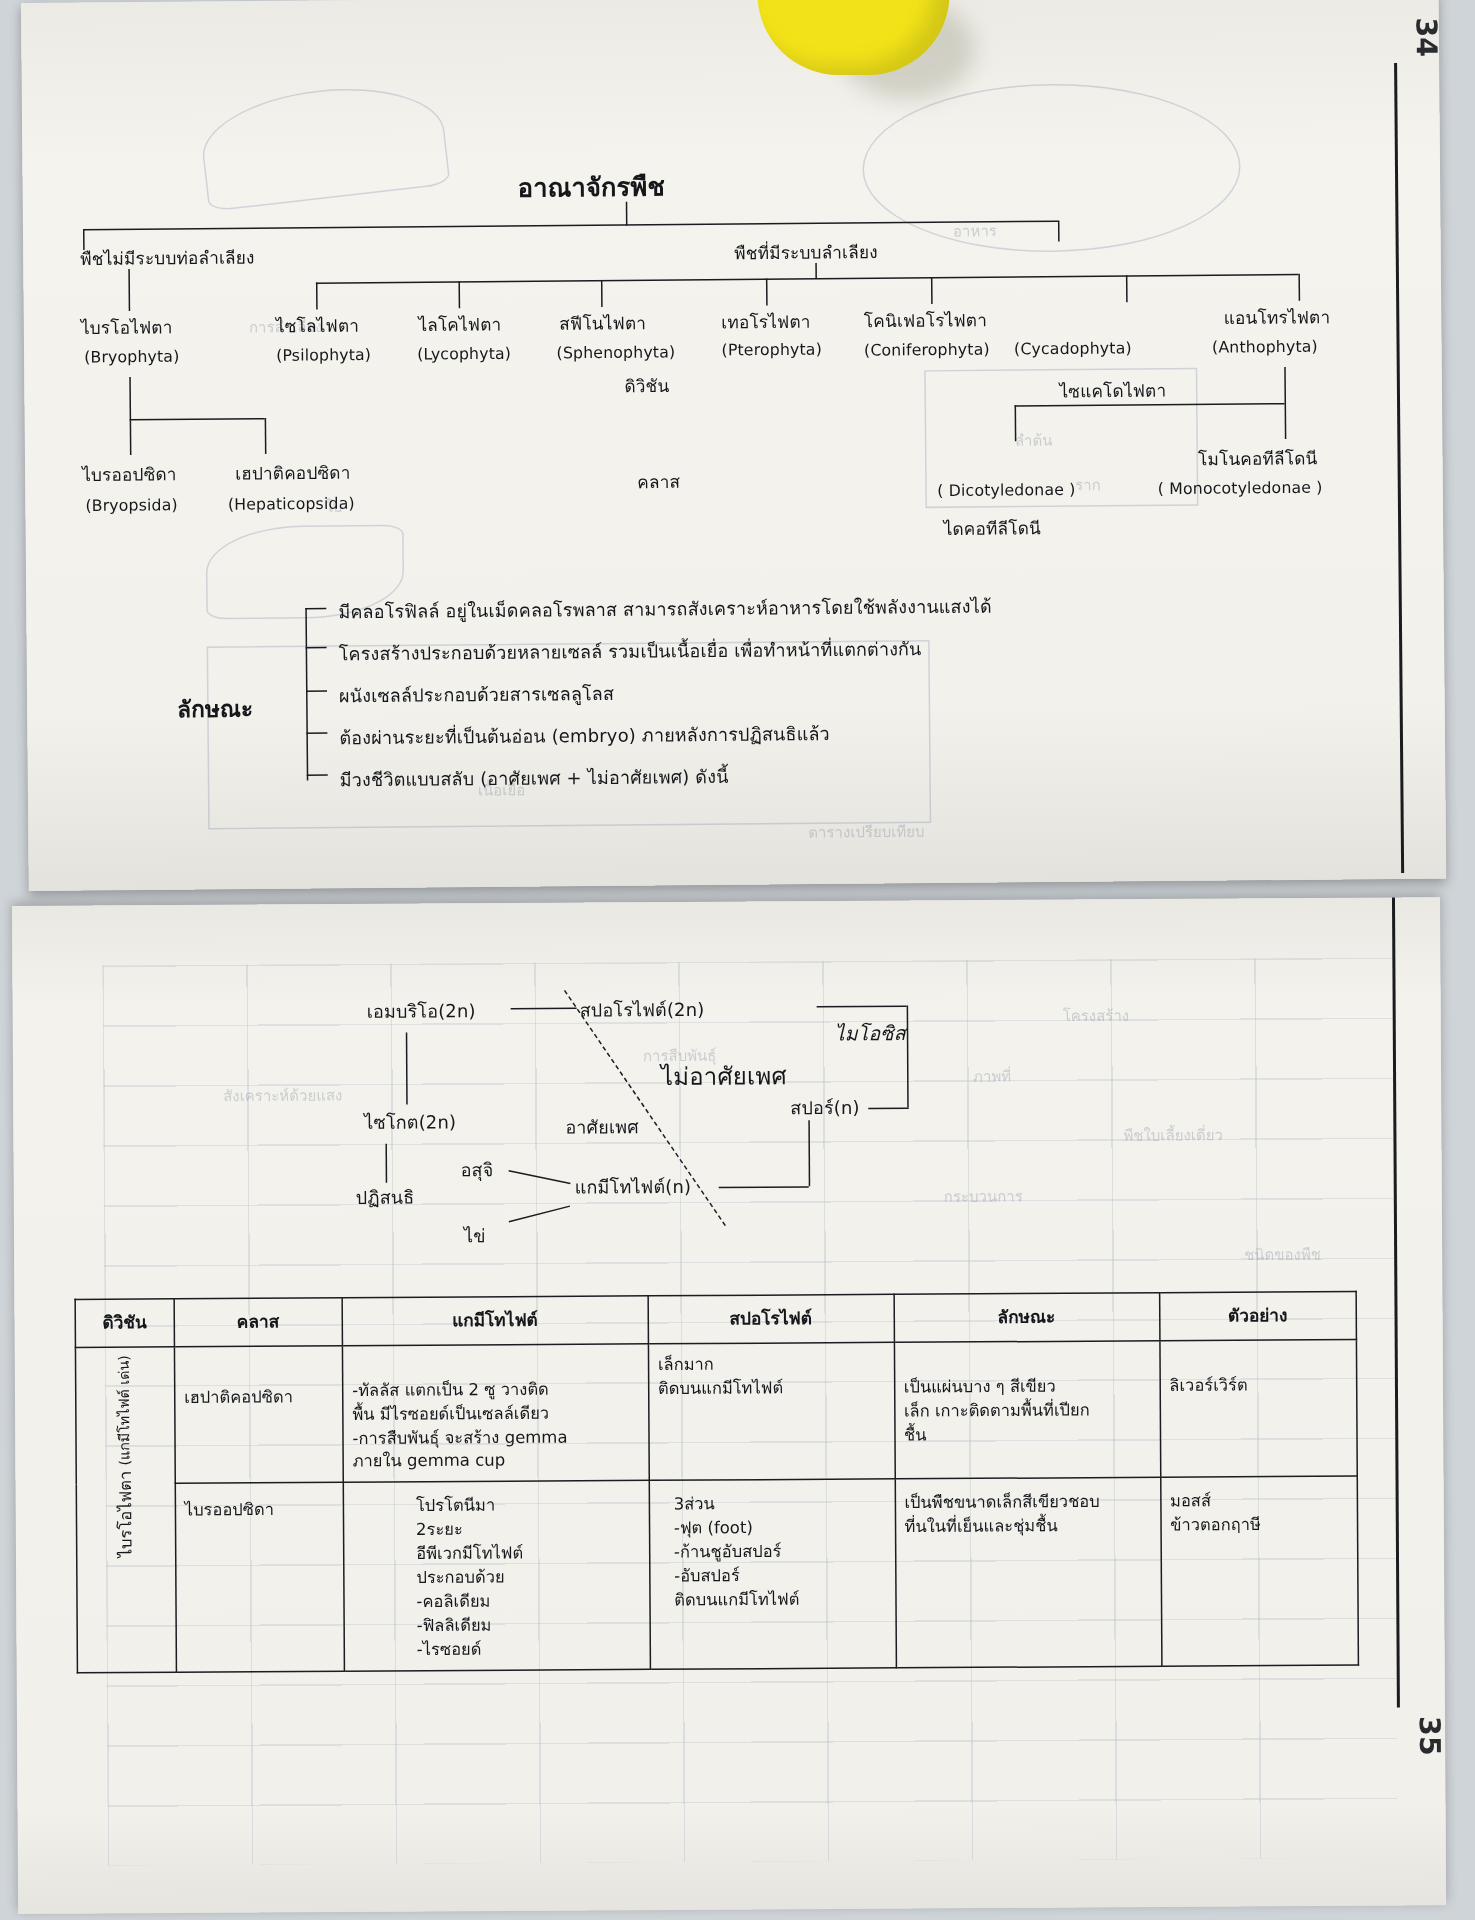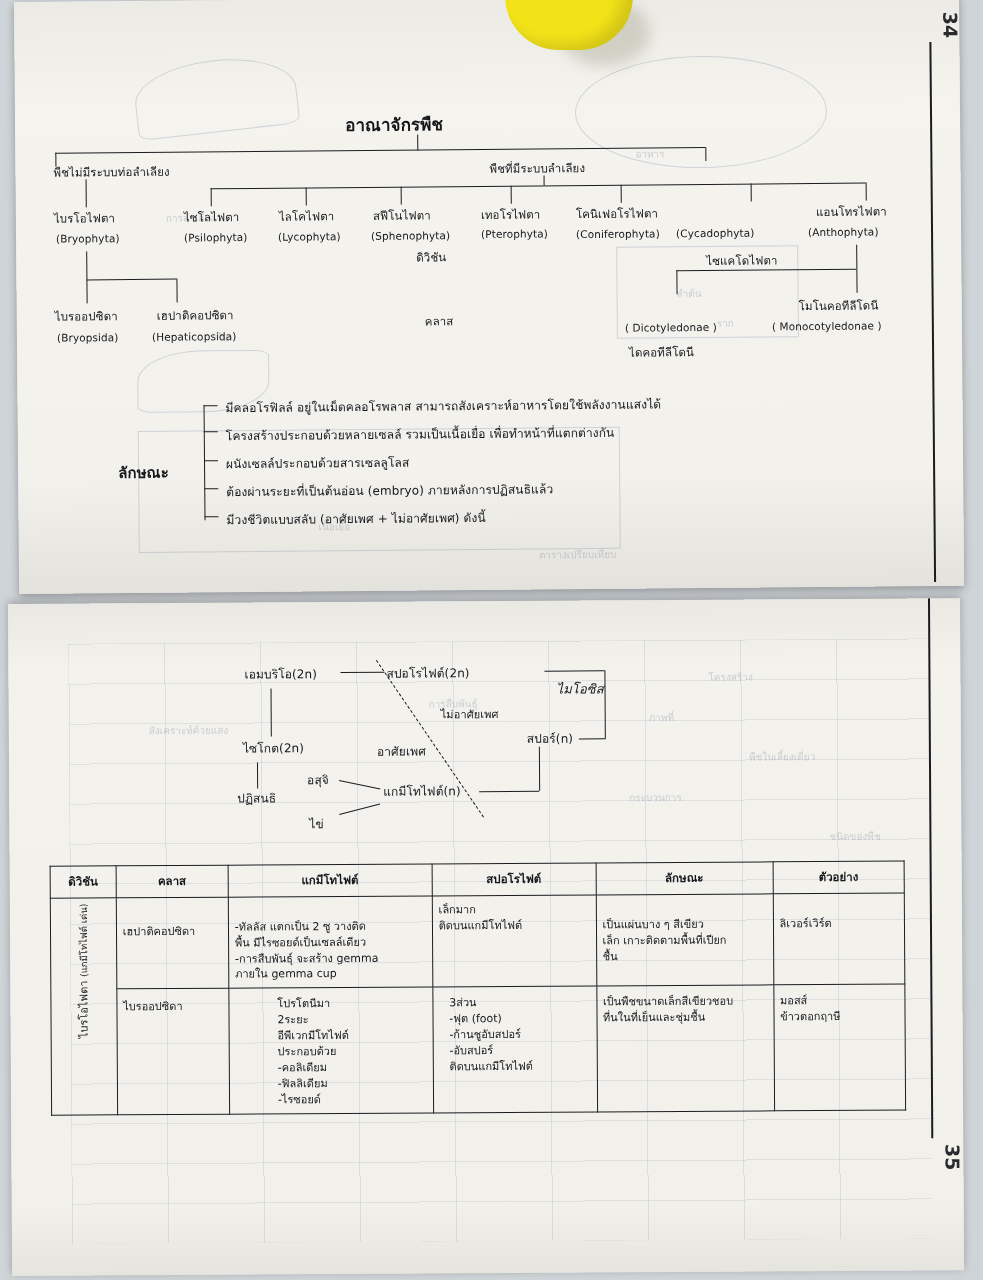--- a/index.html
+++ b/index.html
@@ -212,21 +212,21 @@
     <div class="lbl th" style="left:236px;top:62px;font-size:12px;">เอมบริโอ(2n)</div>
     <div class="lbl th" style="left:378px;top:62px;font-size:12px;">สปอโรไฟต์(2n)</div>
     <div class="lbl th" style="left:548px;top:78px;font-size:13px;font-style:italic;">ไมโอซิส</div>
     <div class="lbl th" style="left:518px;top:128px;font-size:12px;">สปอร์(n)</div>
     <div class="lbl th" style="left:234px;top:136px;font-size:12px;">ไซโกต(2n)</div>
     <div class="lbl th" style="left:374px;top:180px;font-size:12px;">แกมีโทไฟต์(n)</div>
     <div class="lbl th" style="left:228px;top:186px;font-size:12px;">ปฏิสนธิ</div>
     <div class="lbl th" style="left:298px;top:168px;font-size:12px;">อสุจิ</div>
     <div class="lbl th" style="left:300px;top:212px;font-size:12px;">ไข่</div>
 
-    <div class="lbl th" style="left:432px;top:104px;font-size:11px;text-align:center;">ไม่อาศัยเพศ</div>
+    <div class="lbl th" style="left:432px;top:104px;font-size:16px;text-align:center;">ไม่อาศัยเพศ</div>
     <div class="lbl th" style="left:368px;top:140px;font-size:12px;">อาศัยเพศ</div>
 
     <div class="ln vh" style="left:332px;top:70px;width:44px;height:1.3px;"></div>
     <div class="ln vv" style="left:536px;top:70px;height:1.3px;width:60px;"></div>
     <div class="ln vv" style="left:596px;top:70px;height:68px;width:1.3px;"></div>
     <div class="ln vh" style="left:570px;top:138px;width:27px;height:1.3px;"></div>
     <div class="ln vv" style="left:530px;top:146px;height:44px;width:1.3px;"></div>
     <div class="ln vh" style="left:470px;top:190px;width:60px;height:1.3px;"></div>
     <div class="ln vv" style="left:262px;top:86px;height:48px;width:1.3px;"></div>
     <div class="ln vv" style="left:248px;top:160px;height:26px;width:1.3px;"></div>

